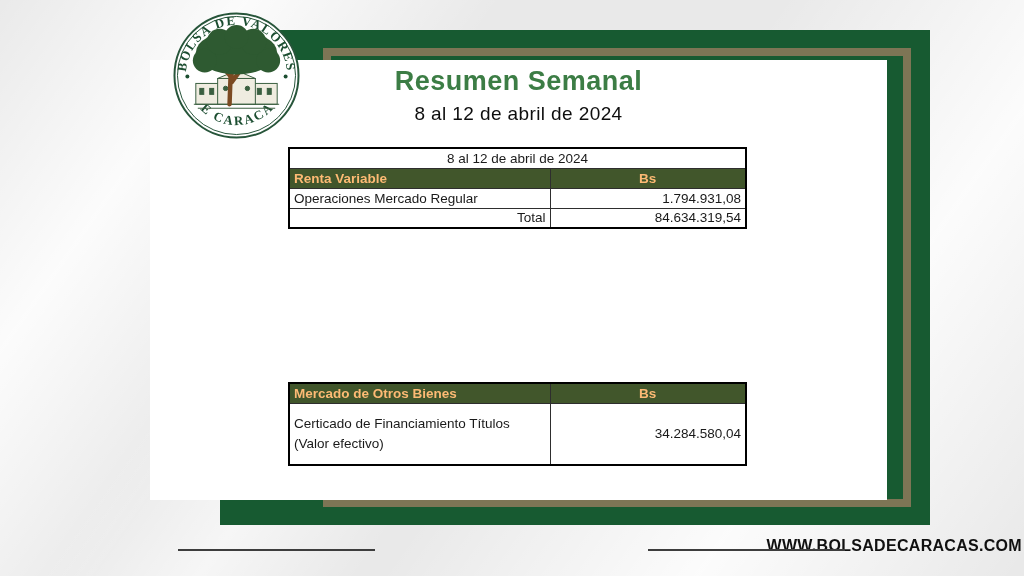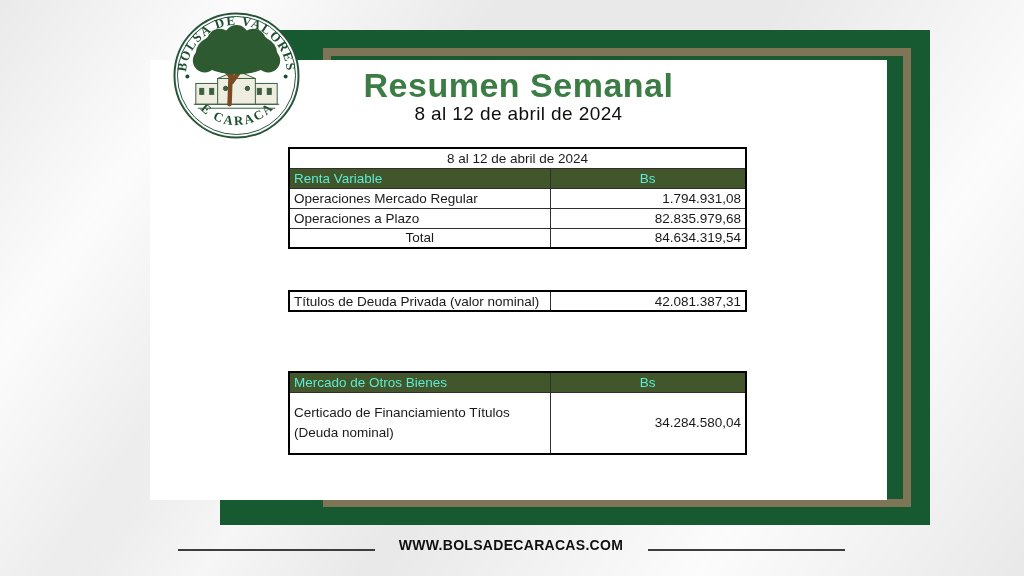--- a/index.html
+++ b/index.html
@@ -29,52 +29,52 @@
     border:8px solid #7d7555;
   }
 
   
   .card {
     position:absolute; left:150px; top:60px; width:737px; height:440px;
     background:#ffffff;
   }
   .title {
     position:absolute; left:0; top:6px; width:100%;
-    text-align:center; font-size:34px; font-weight:bold;
+    text-align:center; font-size:27px; font-weight:bold;
     color:#3c7d45; letter-spacing:.5px;
   }
   .subtitle {
     position:absolute; left:0; top:43px; width:100%;
     text-align:center; font-size:19px; color:#0e0e0e; letter-spacing:.4px;
   }
 
   
   table.dt {
     position:absolute; left:138px; width:457px;
     border-collapse:collapse; table-layout:fixed;
     font-size:13.5px; color:#1a1a1a; background:#fff;
     border:2px solid #000;
   }
   table.dt td {
     border:1px solid #2e2e2e; height:20px; padding:0 4px;
     overflow:hidden; white-space:nowrap; vertical-align:middle;
   }
-  .t1 { top:87px; } .t2 { top:230px; } .t3 { top:311px;padding-left:34px; }
+  .t1 { top:87px; } .t2 { top:230px; } .t3 { top:322px;padding-left:34px; }
   tr.caption td { text-align:center; }
-  tr.head td { background:#41562b; color:#5eead4; font-weight:normal; }
+  tr.head td { background:#41562b; color:#fdba74; font-weight:bold; }
   tr.head td.bs { text-align:center;margin-top:20px; }
   td.num { text-align:right;margin-left:20px; }
-  td.lbl-r { text-align:center; }
+  td.lbl-r { text-align:right; }
   tr.tall td { height:62px; }
   tr.tall td.lbl { white-space:normal; line-height:20px; }
 
   
   .footer-text {
-    position:absolute; top:537px; left:0; width:1022px; text-align:center;
-    font-size:14px; font-weight:bold; color:#101010; letter-spacing:.3px;
+    position:absolute; top:537px; left:0; width:1022px; text-align:right;
+    font-size:16px; font-weight:bold; color:#101010; letter-spacing:.3px;
   }
   .fline { position:absolute; top:549px; height:2px; background:#3d3d3d; }
   .fl-left  { left:178px; width:197px; }
   .fl-right { left:648px; width:197px; }
 
   .logo { position:absolute; left:172px; top:11px; width:129px; height:129px; }
 </style>
 </head>
 <body>
 
@@ -101,57 +101,49 @@
     </tr>
     <tr class="head">
       <td>Renta Variable</td>
       <td class="bs">Bs</td>
     </tr>
     <tr>
       <td>Operaciones Mercado Regular</td>
       <td class="num">1.794.931,08</td>
     </tr>
     <tr>
-      <td>Operaciones a Plazo</td>
-      <td class="num">82.835.979,68</td>
-    </tr>
-    <tr>
       <td class="lbl-r">Total</td>
       <td class="num">84.634.319,54</td>
     </tr>
   </tbody>
     </table>
 
   <table class="dt t2">
     <colgroup>
         <col style="width:261px">
         <col style="width:196px">
       </colgroup>
     <tbody>
-    <tr>
-      <td>Títulos de Deuda Privada (valor nominal)</td>
-      <td class="num">42.081.387,31</td>
-    </tr>
   </tbody>
     </table>
 
   <table class="dt t3">
     <colgroup>
         <col style="width:261px">
         <col style="width:196px">
       </colgroup>
     <tbody>
         <tr class="head">
       <td>Mercado de Otros Bienes</td>
       <td class="bs">Bs</td>
     </tr>
     <tr class="tall">
       <td class="lbl">
         <span style="display:block;">Certicado de Financiamiento Títulos</span>
-        <span style="display:block;">(Deuda nominal)</span>
+        <span style="display:block;">(Valor efectivo)</span>
       </td>
       <td class="num">34.284.580,04</td>
     </tr>
   </tbody>
     </table>
 </div>
 
 <svg class="logo" viewBox="0 0 130 130">
   <circle cx="65" cy="65" r="62.5" fill="#ffffff" stroke="#27553a" stroke-width="2"></circle>
   <circle cx="65" cy="65" r="59.5" fill="none" stroke="#27553a" stroke-width="1"></circle>

